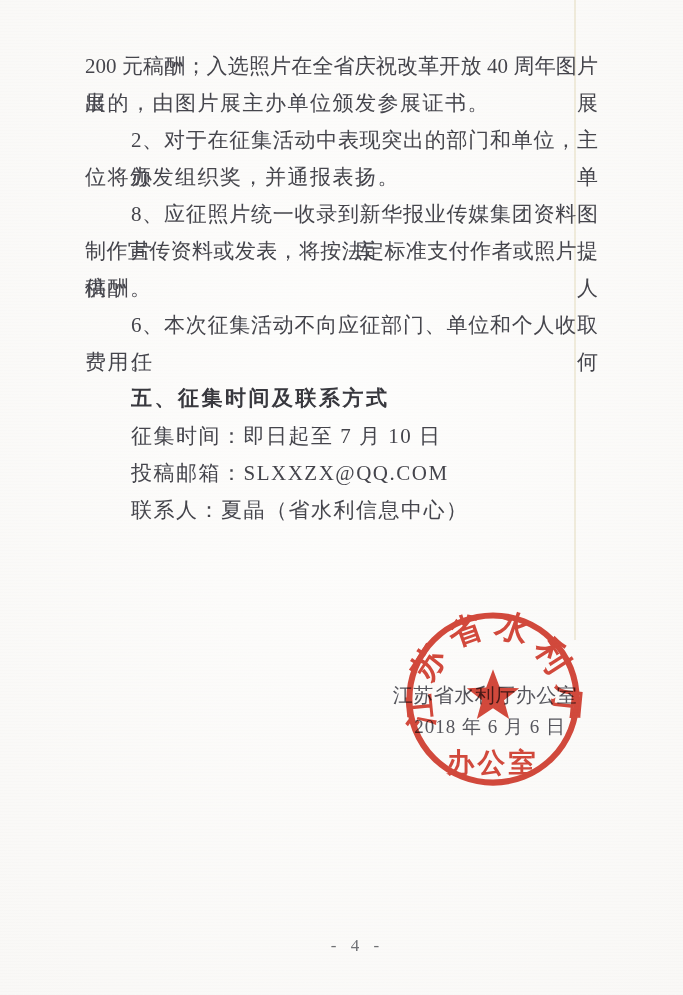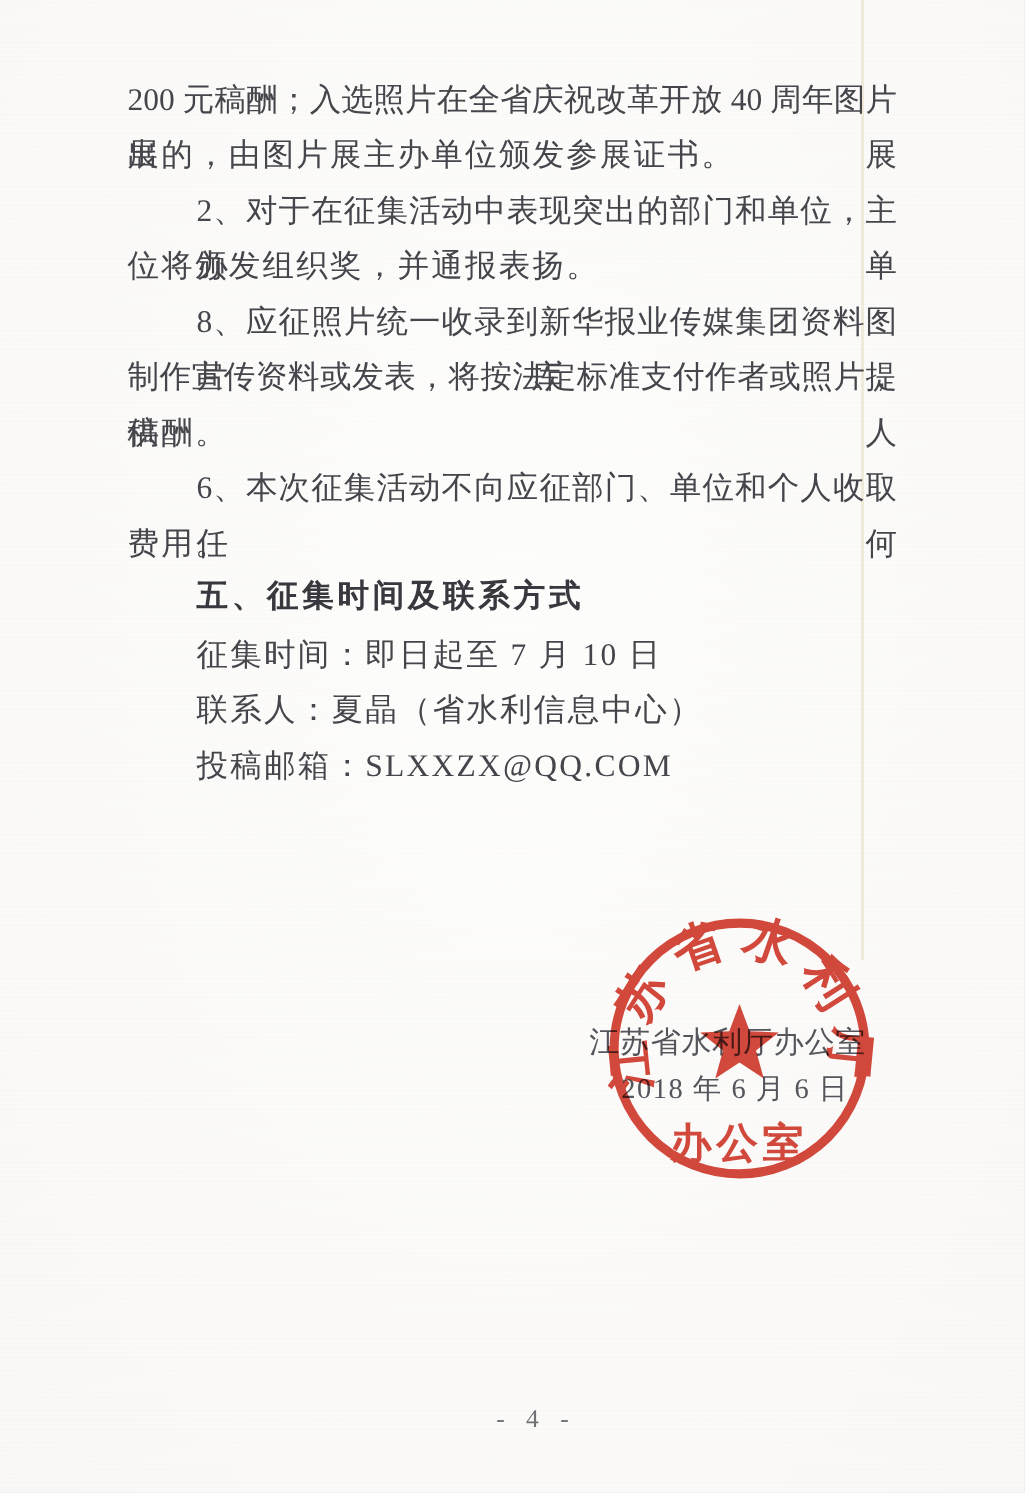--- a/index.html
+++ b/index.html
@@ -95,22 +95,22 @@
     <div class="line">出的，由图片展主办单位颁发参展证书。</div>
     <div class="line indent fill">2、对于在征集活动中表现突出的部门和单位，主办单</div>
     <div class="line">位将颁发组织奖，并通报表扬。</div>
     <div class="line indent fill">8、应征照片统一收录到新华报业传媒集团资料图片库，</div>
     <div class="line fill">制作宣传资料或发表，将按法定标准支付作者或照片提供人</div>
     <div class="line">稿酬。</div>
     <div class="line indent fill">6、本次征集活动不向应征部门、单位和个人收取任何</div>
     <div class="line">费用。</div>
     <div class="line indent heading">五、征集时间及联系方式</div>
     <div class="line indent">征集时间：即日起至 7 月 10 日</div>
+    <div class="line indent">投稿邮箱：SLXXZX@QQ.COM</div>
     <div class="line indent">联系人：夏晶（省水利信息中心）</div>
-    <div class="line indent">投稿邮箱：SLXXZX@QQ.COM</div>
   </div>
 
   <div class="signature">
     <div class="sig-org">江苏省水利厅办公室</div>
     <div class="sig-date">2018 年 6 月 6 日</div>
   </div>
 
   <svg class="seal" viewBox="0 0 200 200" aria-hidden="true">
     <defs>
       <path id="sealArc" d="M 53.3 132.7 A 57 57 0 1 1 146.7 132.7" fill="none"></path>

